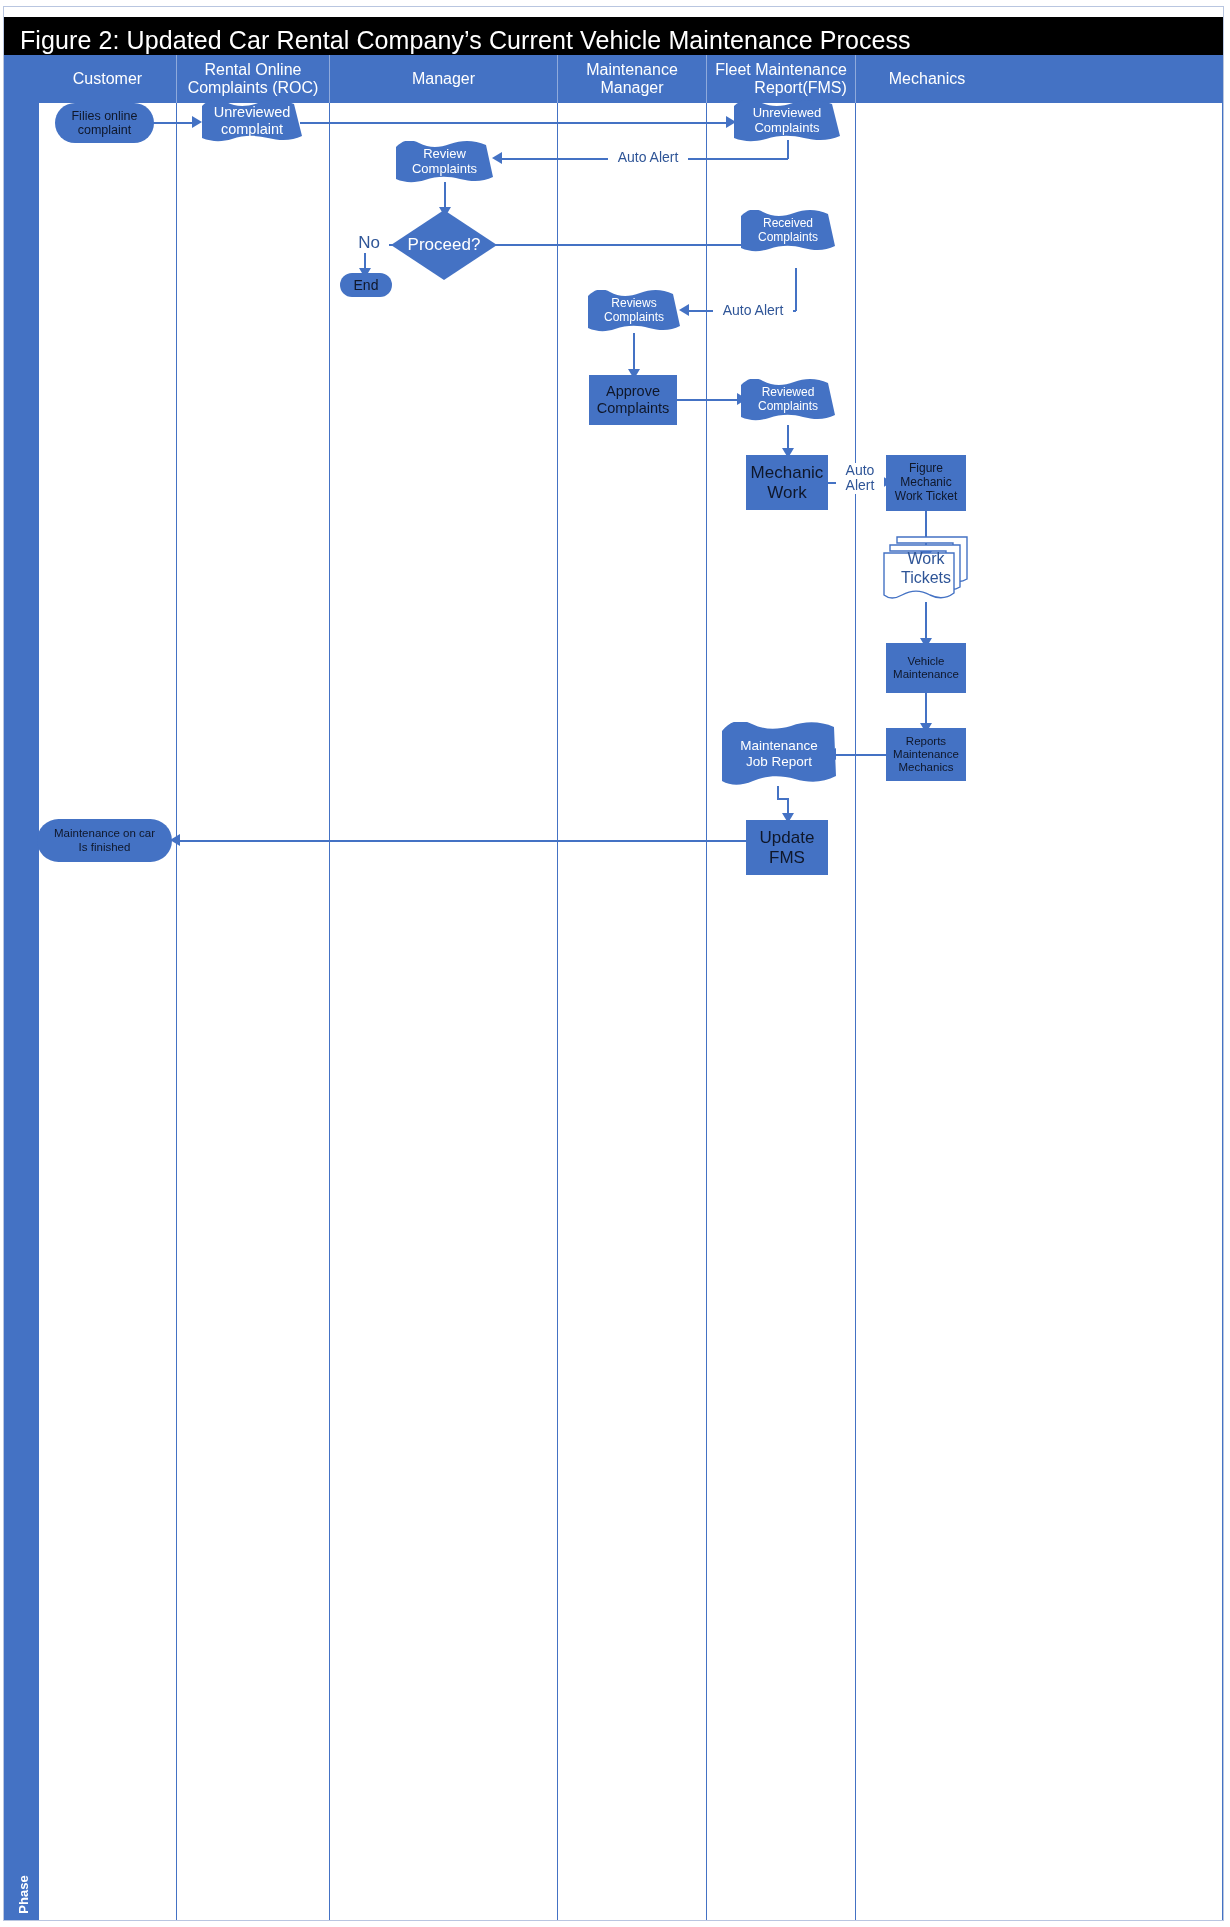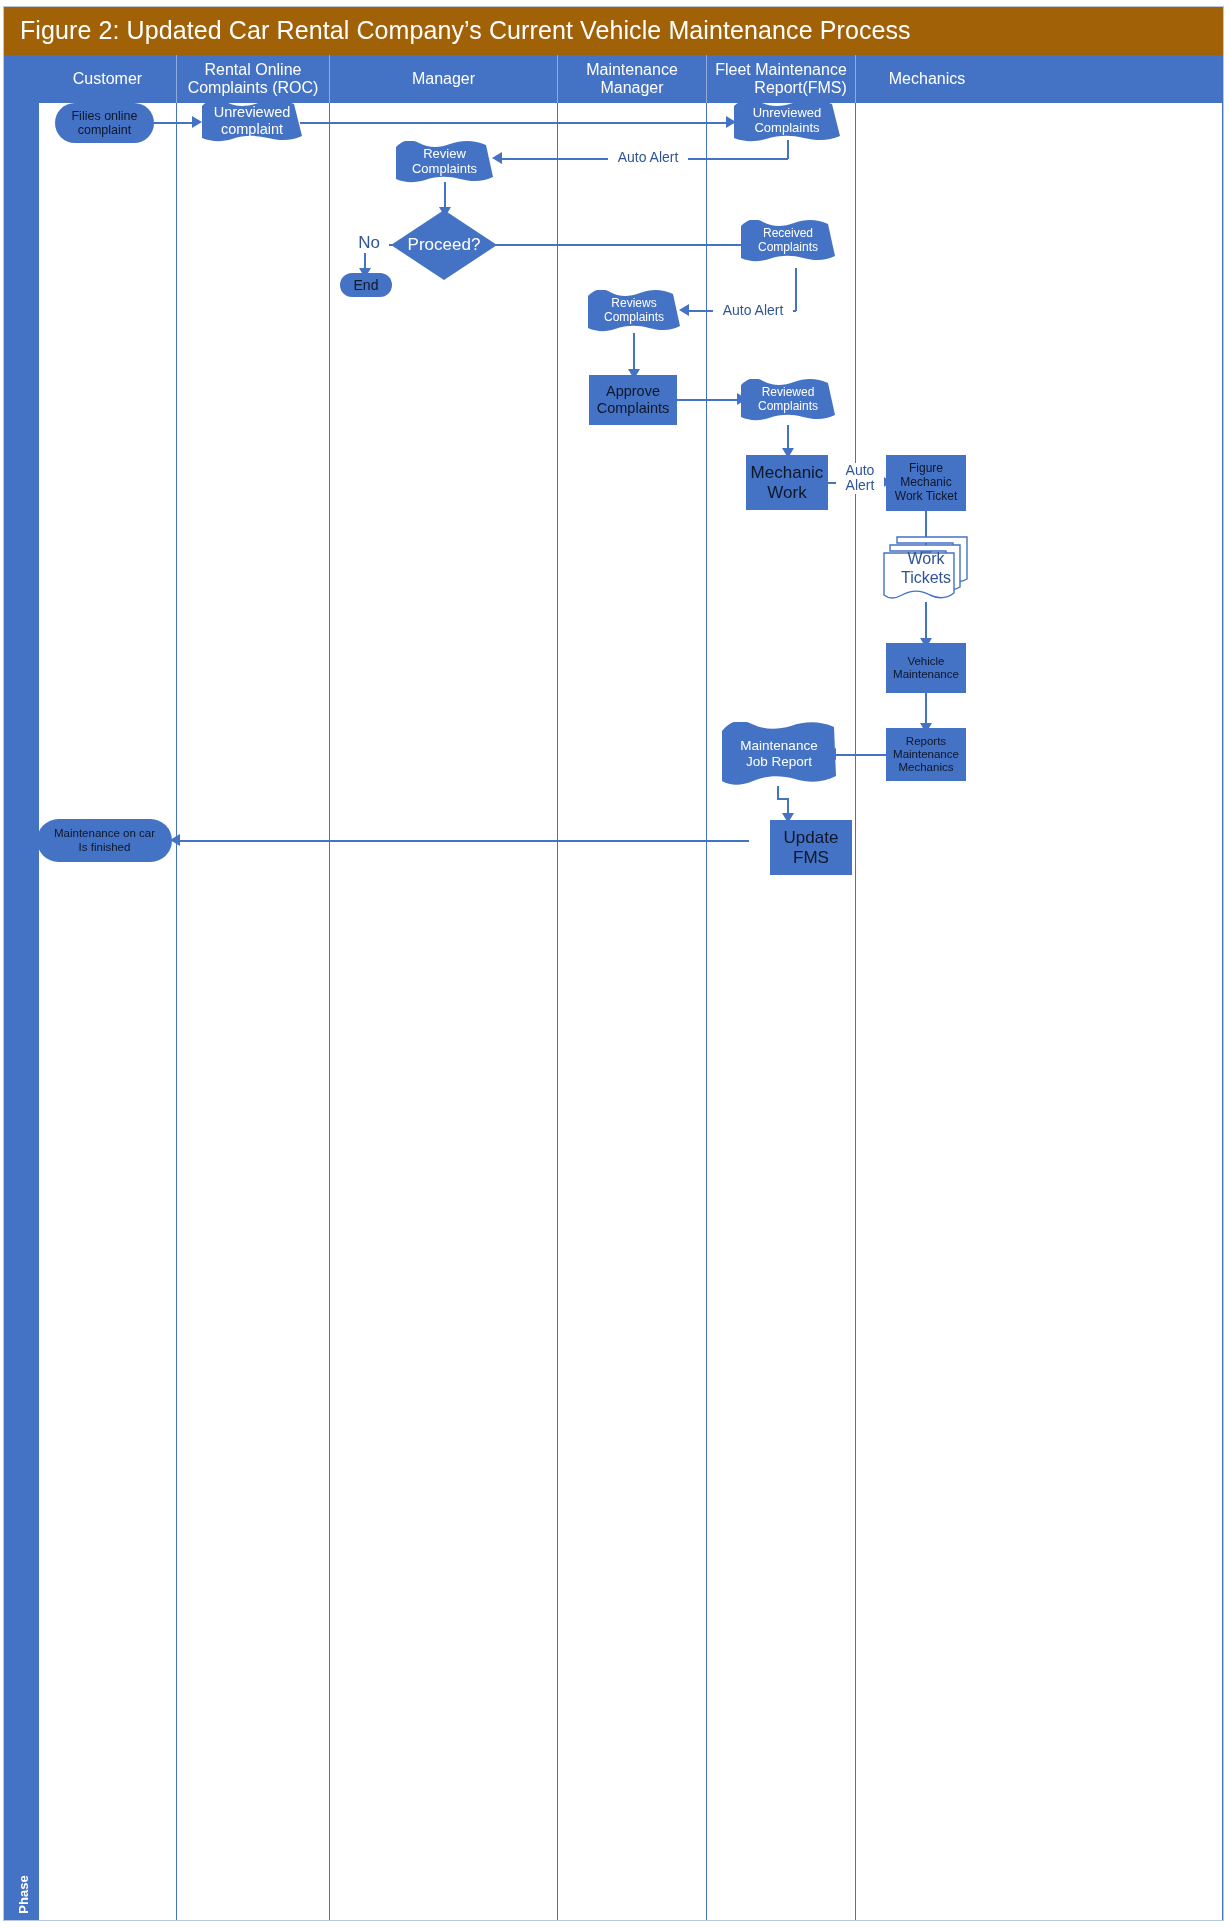--- a/index.html
+++ b/index.html
@@ -3,21 +3,21 @@
 <meta charset="utf-8">
 <style>
   html,body{margin:0;padding:0;background:#ffffff;}
   body{font-family:"Liberation Sans",sans-serif;}
   #root{position:relative;width:1230px;height:1927px;background:#ffffff;overflow:hidden;}
 
   
   .frame{position:absolute;left:3px;top:6px;width:1221px;height:1915px;border:1px solid #b9c6e0;box-sizing:border-box;}
 
   
-  .titlebar{position:absolute;left:4px;top:7px;width:1219px;height:48px;background:#a16207;}
+  .titlebar{position:absolute;left:4px;top:17px;width:1219px;height:48px;background:#000000;}
   .titlebar .txt{position:absolute;left:16px;top:9px;font-size:25px;color:#ffffff;letter-spacing:.1px;white-space:nowrap;}
 
   
   .phaserail{position:absolute;left:4px;top:55px;width:35px;height:1865px;background:#4472c4;}
   .phaserail .plabel{position:absolute;left:-16px;bottom:18px;width:70px;text-align:center;
       transform:rotate(-90deg);transform-origin:center;color:#ffffff;font-size:13px;font-weight:bold;}
 
   
   .laneheader{position:absolute;left:39px;top:55px;width:1184px;height:48px;background:#4472c4;}
   .lanehdr{position:absolute;top:0;height:48px;display:flex;align-items:center;justify-content:center;
@@ -218,21 +218,21 @@
     </svg>
     <div class="lbl" style="font-size:17px;">
       <span>Proceed?</span>
     </div>
   </div>
 
   <div class="node term" style="left:340px;top:273px;width:52px;height:24px;font-size:14px;">
     <span>End</span>
   </div>
 
-  <div class="docshape" style="left:741px;top:220px;width:94px;height:42px;text-decoration:underline;">
+  <div class="docshape" style="left:741px;top:210px;width:94px;height:42px;text-decoration:underline;">
     <svg width="94" height="42" viewBox="0 0 94 42">
       <path d="M0,6 C8,-2 15,-2 22,2 C32,7 42,7 53,3 C64,-1 76,-1 87,4 L94,36 C84,41 74,41 62,38 C51,35 40,35 28,39 C18,42 9,42 0,38 Z" fill="#4472c4"></path>
     </svg>
     <div class="lbl" style="font-size:12px;">
       <span>
         <span>Received</span><br>
         <span>Complaints</span>
       </span>
     </div>
   </div>
@@ -317,21 +317,21 @@
       <path d="M0,9 C10,-3 20,-3 30,2 C42,8 55,8 69,4 C83,-1 98,-1 112,5 L114,54 C101,61 87,61 73,57 C59,53 45,53 31,59 C19,64 9,64 0,59 Z" fill="#4472c4"></path>
     </svg>
     <div class="lbl" style="font-size:13.5px;">
       <span>
         <span>Maintenance</span><br>
         <span>Job Report</span>
       </span>
     </div>
   </div>
 
-  <div class="node rect" style="left:746px;top:820px;width:82px;height:55px;font-size:17px;margin-left:24px;">
+  <div class="node rect" style="left:746px;top:820px;width:82px;height:55px;font-size:17px;">
     <span>
       <span>Update</span><br>
       <span>FMS</span>
     </span>
   </div>
 
   <div class="node term" style="left:37px;top:819px;width:135px;height:43px;font-size:11.5px;">
     <span>
       <span>Maintenance on car</span><br>
       <span>Is finished</span>

